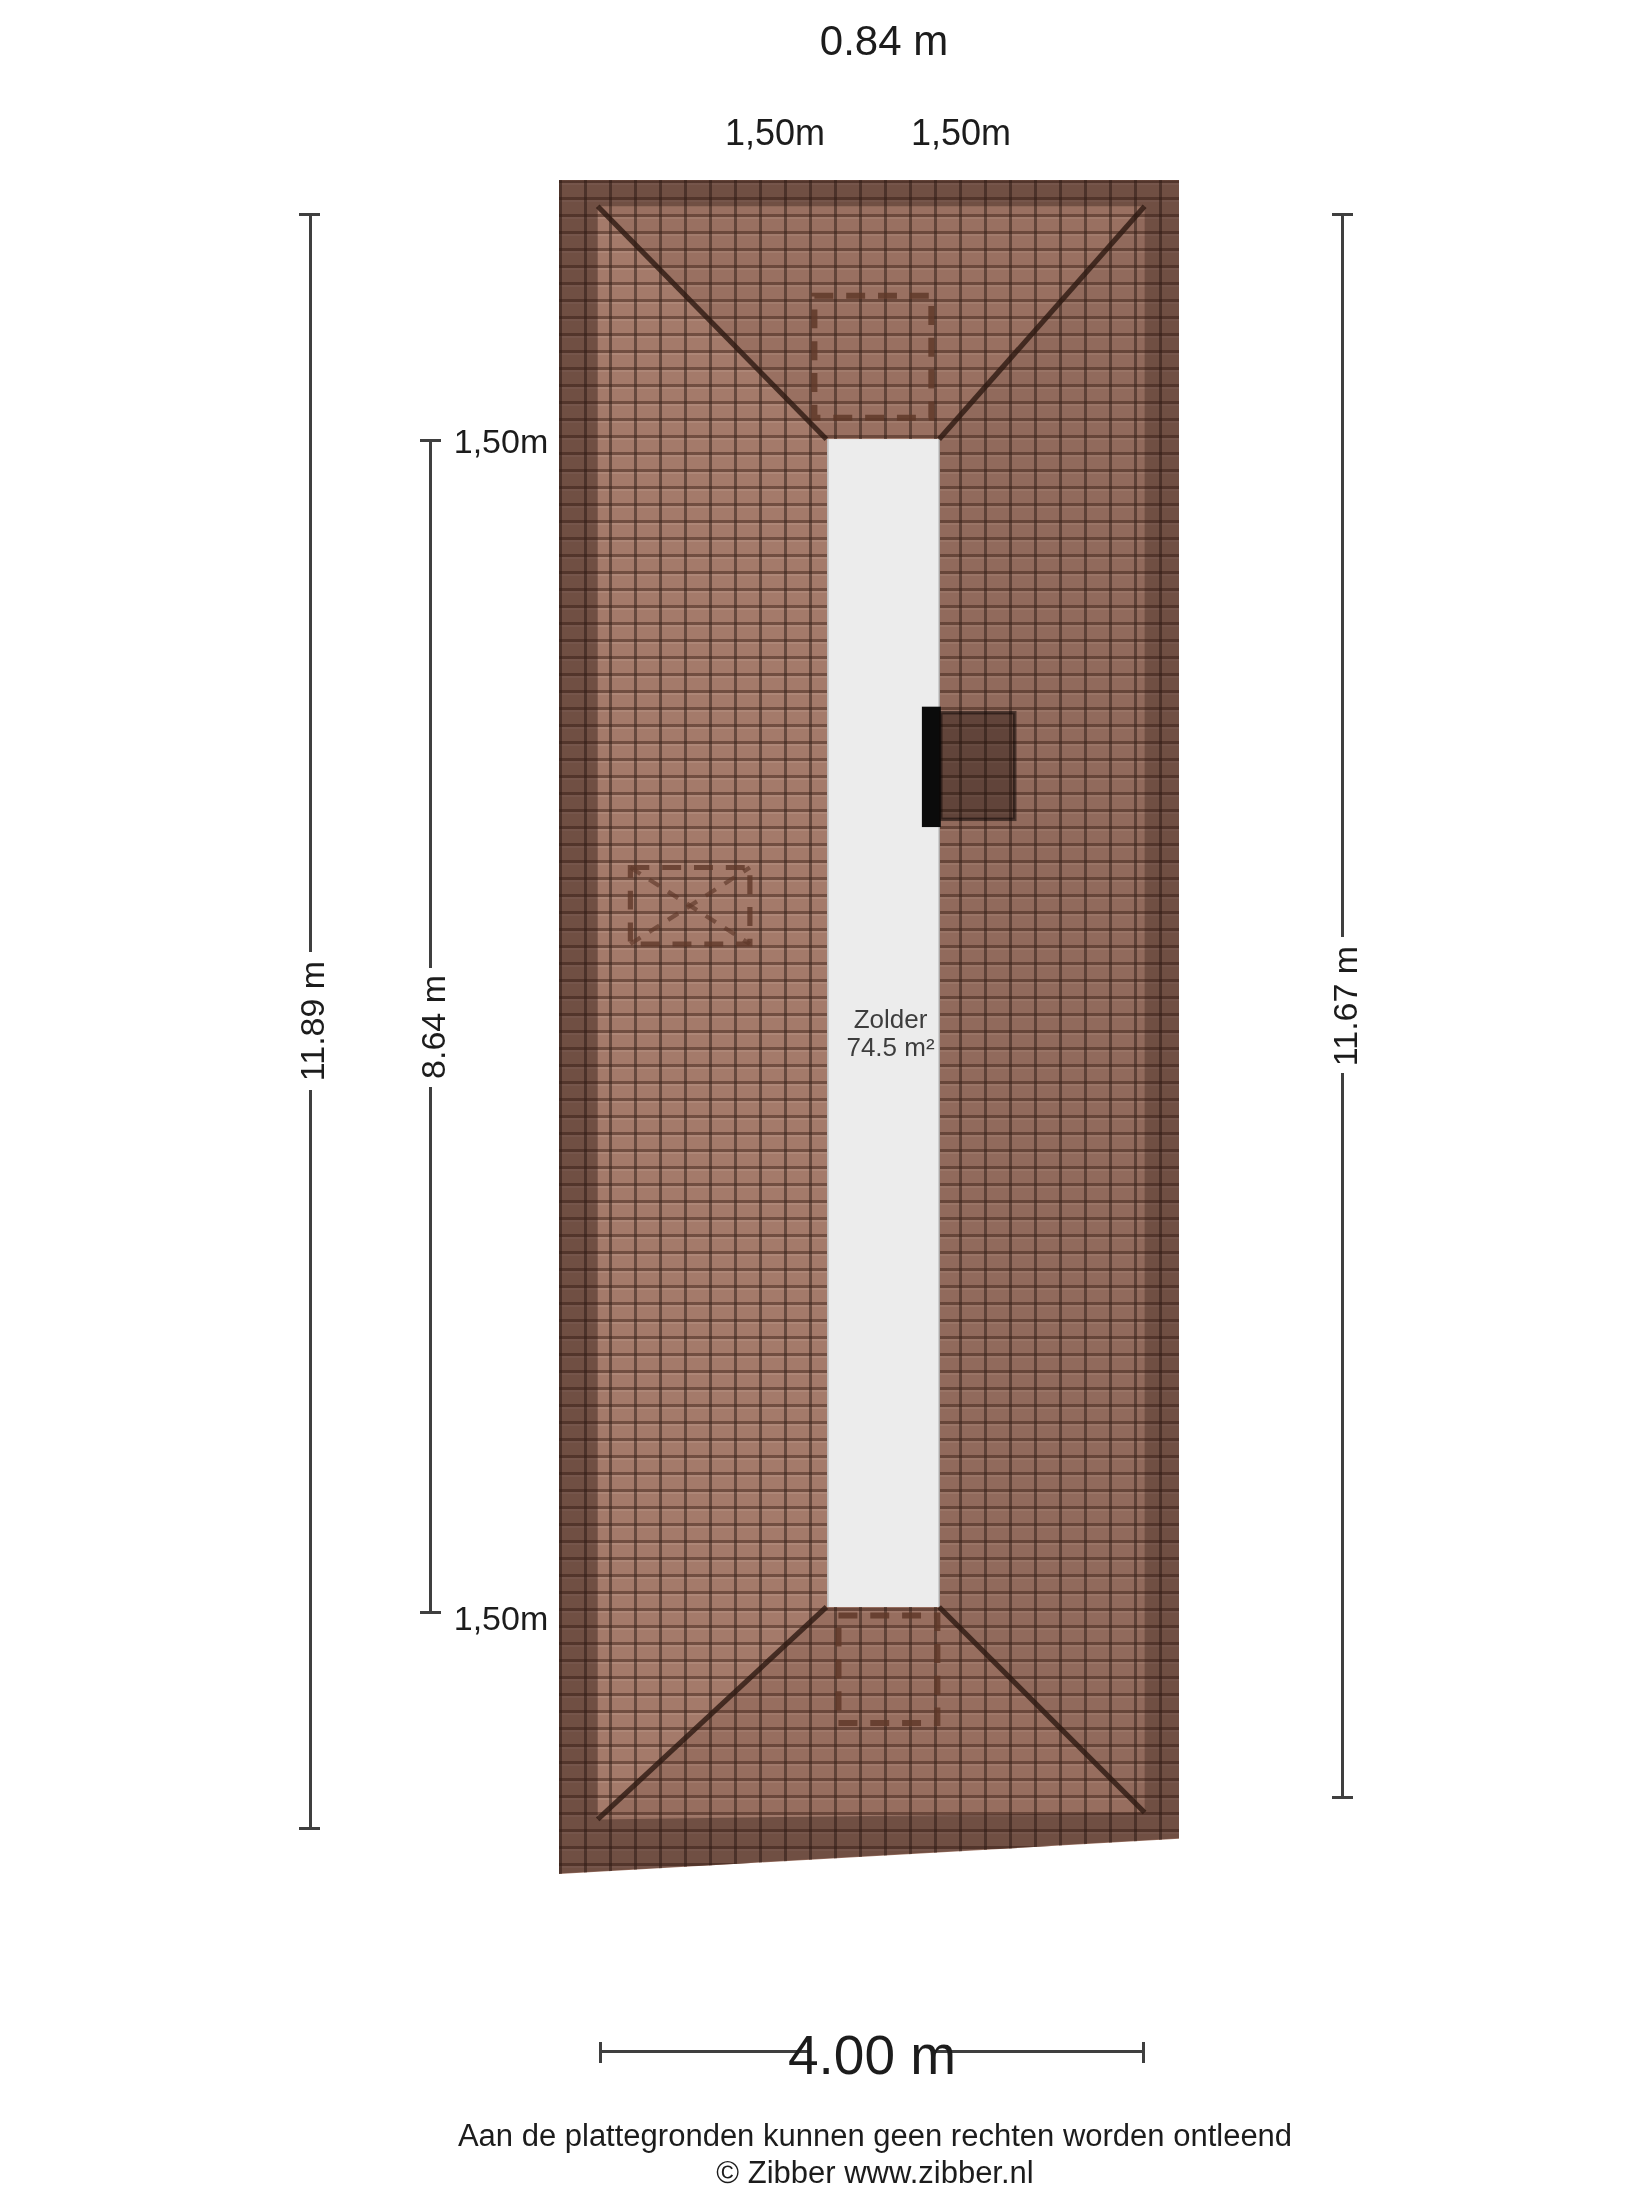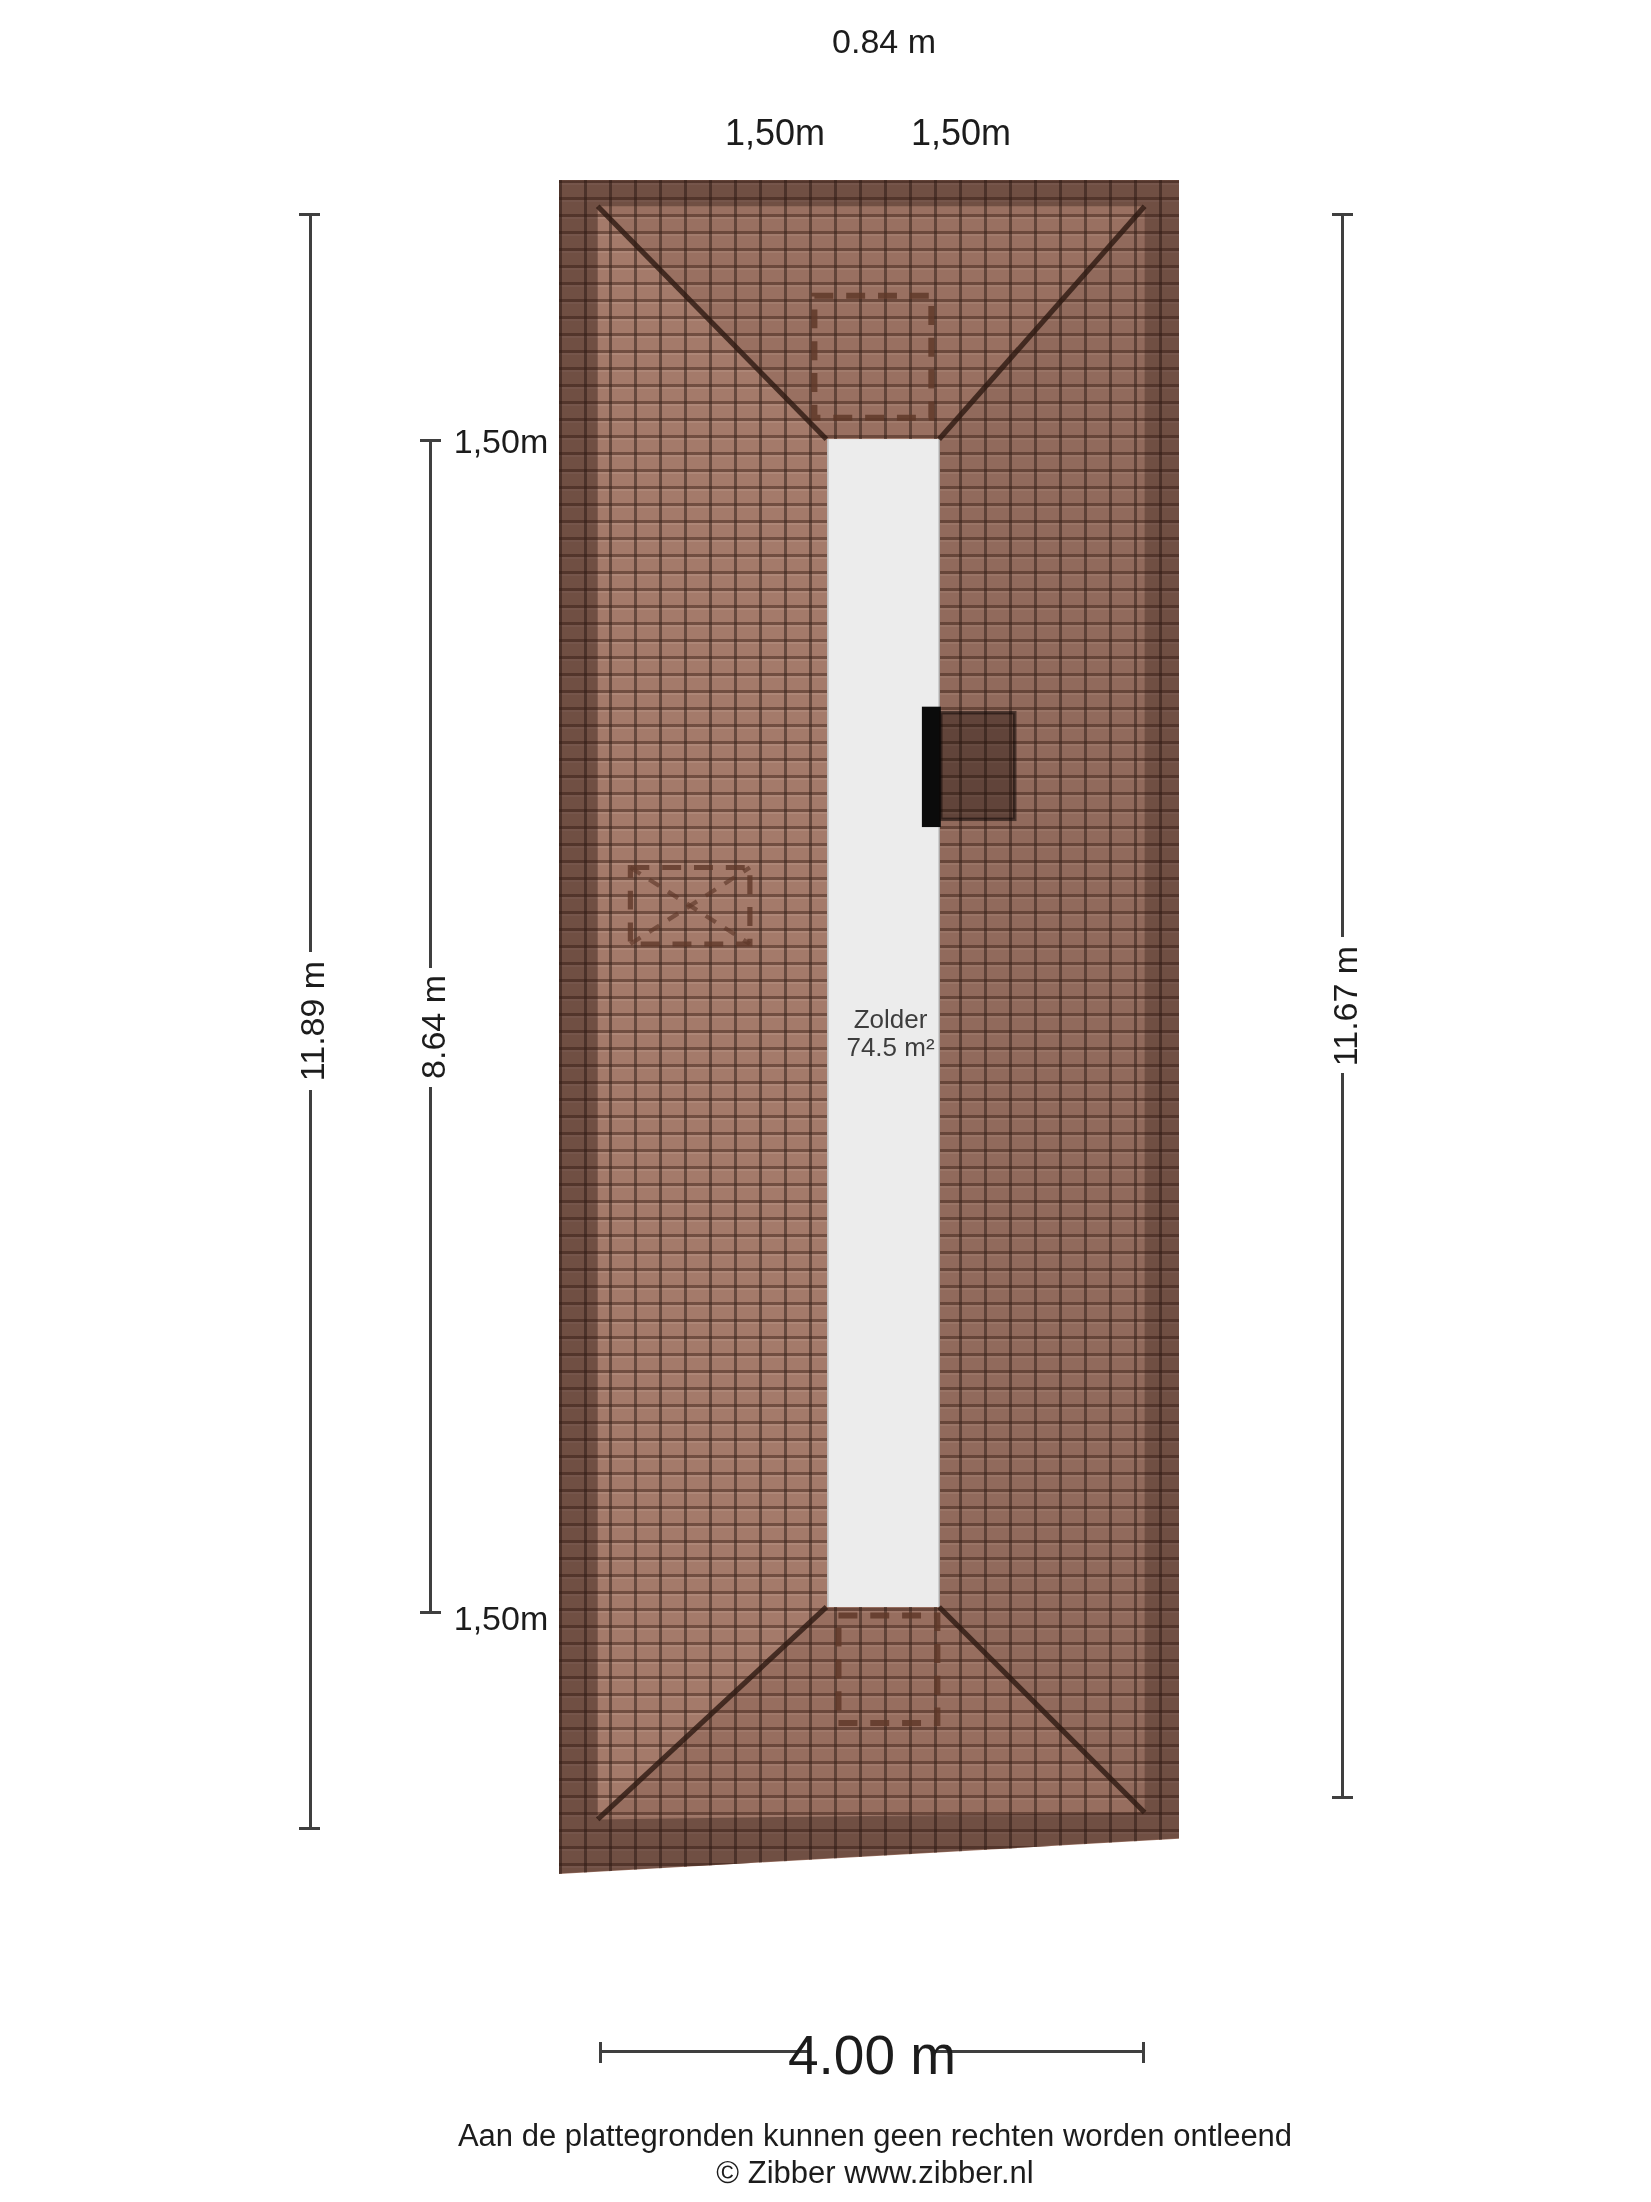--- a/index.html
+++ b/index.html
@@ -4,21 +4,21 @@
 <style>
   html,body{margin:0;padding:0;}
   body{
     width:1652px;height:2203px;position:relative;background:#ffffff;
     font-family:"Liberation Sans", sans-serif;color:#1c1c1c;overflow:hidden;
   }
   
   .dim-label{position:absolute;white-space:nowrap;color:#1c1c1c;}
   .center{transform:translate(-50%,-50%);}
   .rot{transform:translate(-50%,-50%) rotate(-90deg);}
-  .f48{font-size:34px;line-height:1;text-align:right;}
+  .f48{font-size:42px;line-height:1;text-align:right;}
   .f42{font-size:36px;line-height:1;}
   .f40{font-size:34px;line-height:1;}
   .f50{font-size:55px;line-height:1;}
   .f36{font-size:31px;line-height:1.2;}
   
   .dline-v{position:absolute;width:2.6px;background:#3f3f3f;}
   .dline-h{position:absolute;height:2.6px;background:#3f3f3f;}
   .tick-h{position:absolute;width:20.6px;height:2.6px;background:#3f3f3f;}
   .tick-v{position:absolute;width:2.6px;height:20.6px;background:#3f3f3f;}
   

